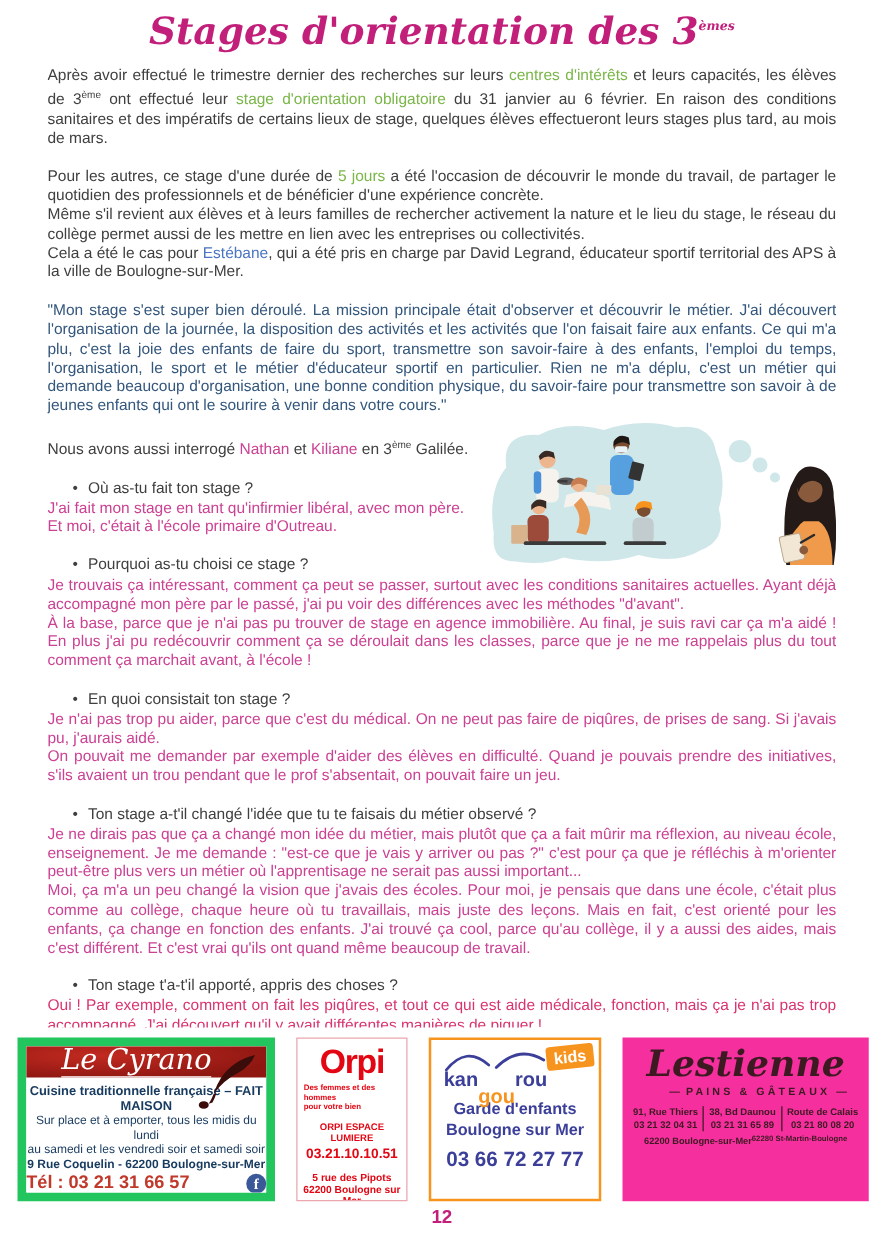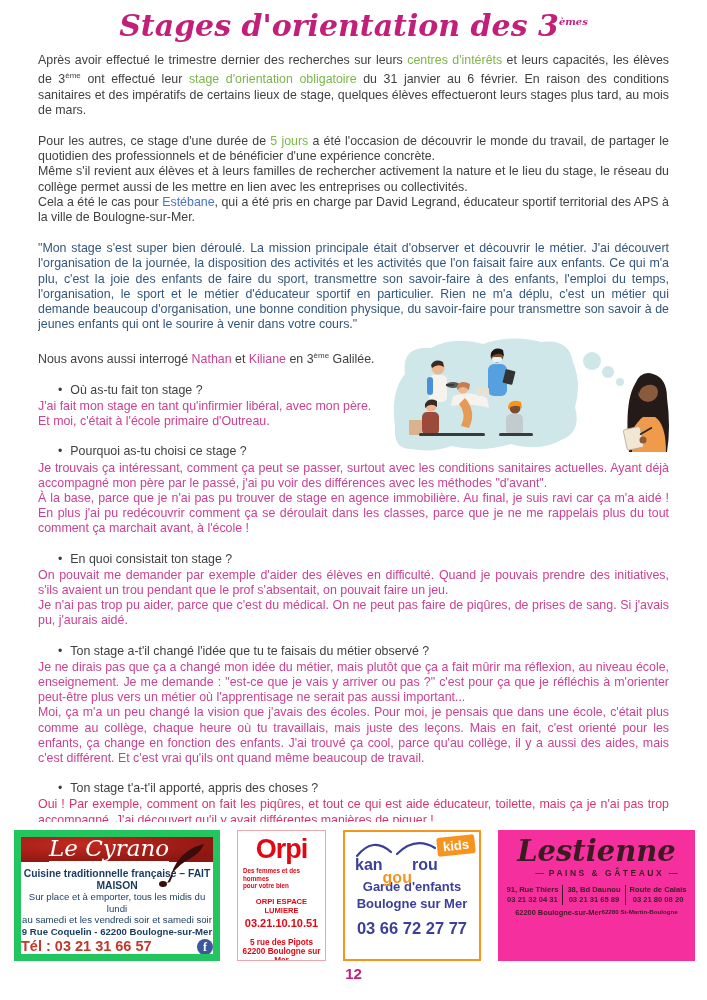--- a/index.html
+++ b/index.html
@@ -175,33 +175,33 @@
     </div>
 
     <div class="qa-block">
       <div class="question">Pourquoi as-tu choisi ce stage ?</div>
       <p class="answer">Je trouvais ça intéressant, comment ça peut se passer, surtout avec les conditions sanitaires actuelles. Ayant déjà accompagné mon père par le passé, j'ai pu voir des différences avec les méthodes "d'avant".</p>
       <p class="answer">À la base, parce que je n'ai pas pu trouver de stage en agence immobilière. Au final, je suis ravi car ça m'a aidé ! En plus j'ai pu redécouvrir comment ça se déroulait dans les classes, parce que je ne me rappelais plus du tout comment ça marchait avant, à l'école !</p>
     </div>
 
     <div class="qa-block">
       <div class="question">En quoi consistait ton stage ?</div>
+      <p class="answer">Je n'ai pas trop pu aider, parce que c'est du médical. On ne peut pas faire de piqûres, de prises de sang. Si j'avais pu, j'aurais aidé.</p>
       <p class="answer">On pouvait me demander par exemple d'aider des élèves en difficulté. Quand je pouvais prendre des initiatives, s'ils avaient un trou pendant que le prof s'absentait, on pouvait faire un jeu.</p>
-      <p class="answer">Je n'ai pas trop pu aider, parce que c'est du médical. On ne peut pas faire de piqûres, de prises de sang. Si j'avais pu, j'aurais aidé.</p>
     </div>
 
     <div class="qa-block">
       <div class="question">Ton stage a-t'il changé l'idée que tu te faisais du métier observé ?</div>
       <p class="answer">Je ne dirais pas que ça a changé mon idée du métier, mais plutôt que ça a fait mûrir ma réflexion, au niveau école, enseignement. Je me demande : "est-ce que je vais y arriver ou pas ?" c'est pour ça que je réfléchis à m'orienter peut-être plus vers un métier où l'apprentisage ne serait pas aussi important...</p>
       <p class="answer">Moi, ça m'a un peu changé la vision que j'avais des écoles. Pour moi, je pensais que dans une école, c'était plus comme au collège, chaque heure où tu travaillais, mais juste des leçons. Mais en fait, c'est orienté pour les enfants, ça change en fonction des enfants. J'ai trouvé ça cool, parce qu'au collège, il y a aussi des aides, mais c'est différent. Et c'est vrai qu'ils ont quand même beaucoup de travail.</p>
     </div>
 
     <div class="qa-block qa-red">
       <div class="question">Ton stage t'a-t'il apporté, appris des choses ?</div>
-      <p class="answer">Oui ! Par exemple, comment on fait les piqûres, et tout ce qui est aide éducateur, toilette, mais ça je n'ai pas trop accompagné. J'ai découvert qu'il y avait différentes manières de piquer !</p>
+      <p class="answer">Oui ! Par exemple, comment on fait les piqûres, et tout ce qui est aide médicale, fonction, mais ça je n'ai pas trop accompagné. J'ai découvert qu'il y avait différentes manières de piquer !</p>
 
     </div>
 
   </div>
 
   <div class="ads">
 
     <div class="ad cyrano">
       <div class="cyrano-top">
         <span class="cyrano-logo">Le Cyrano</span>

